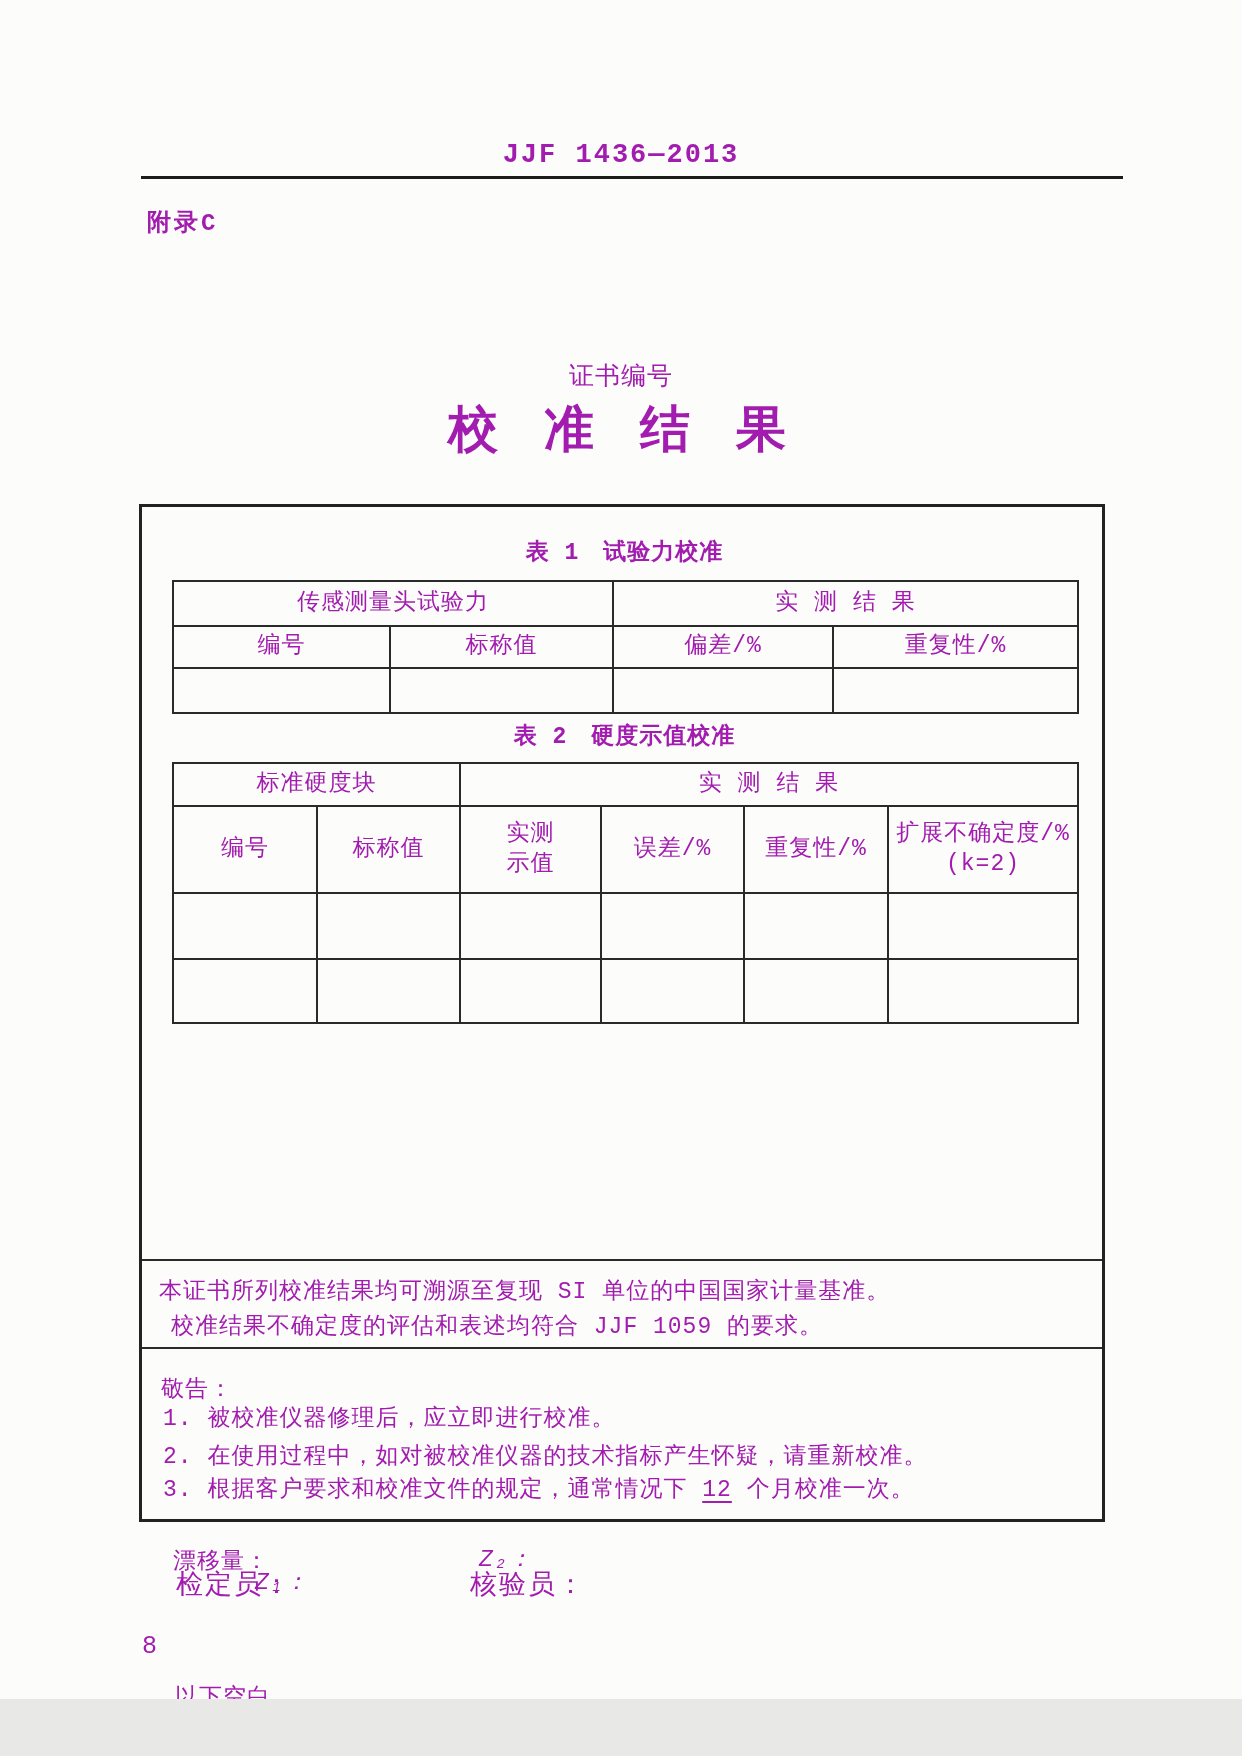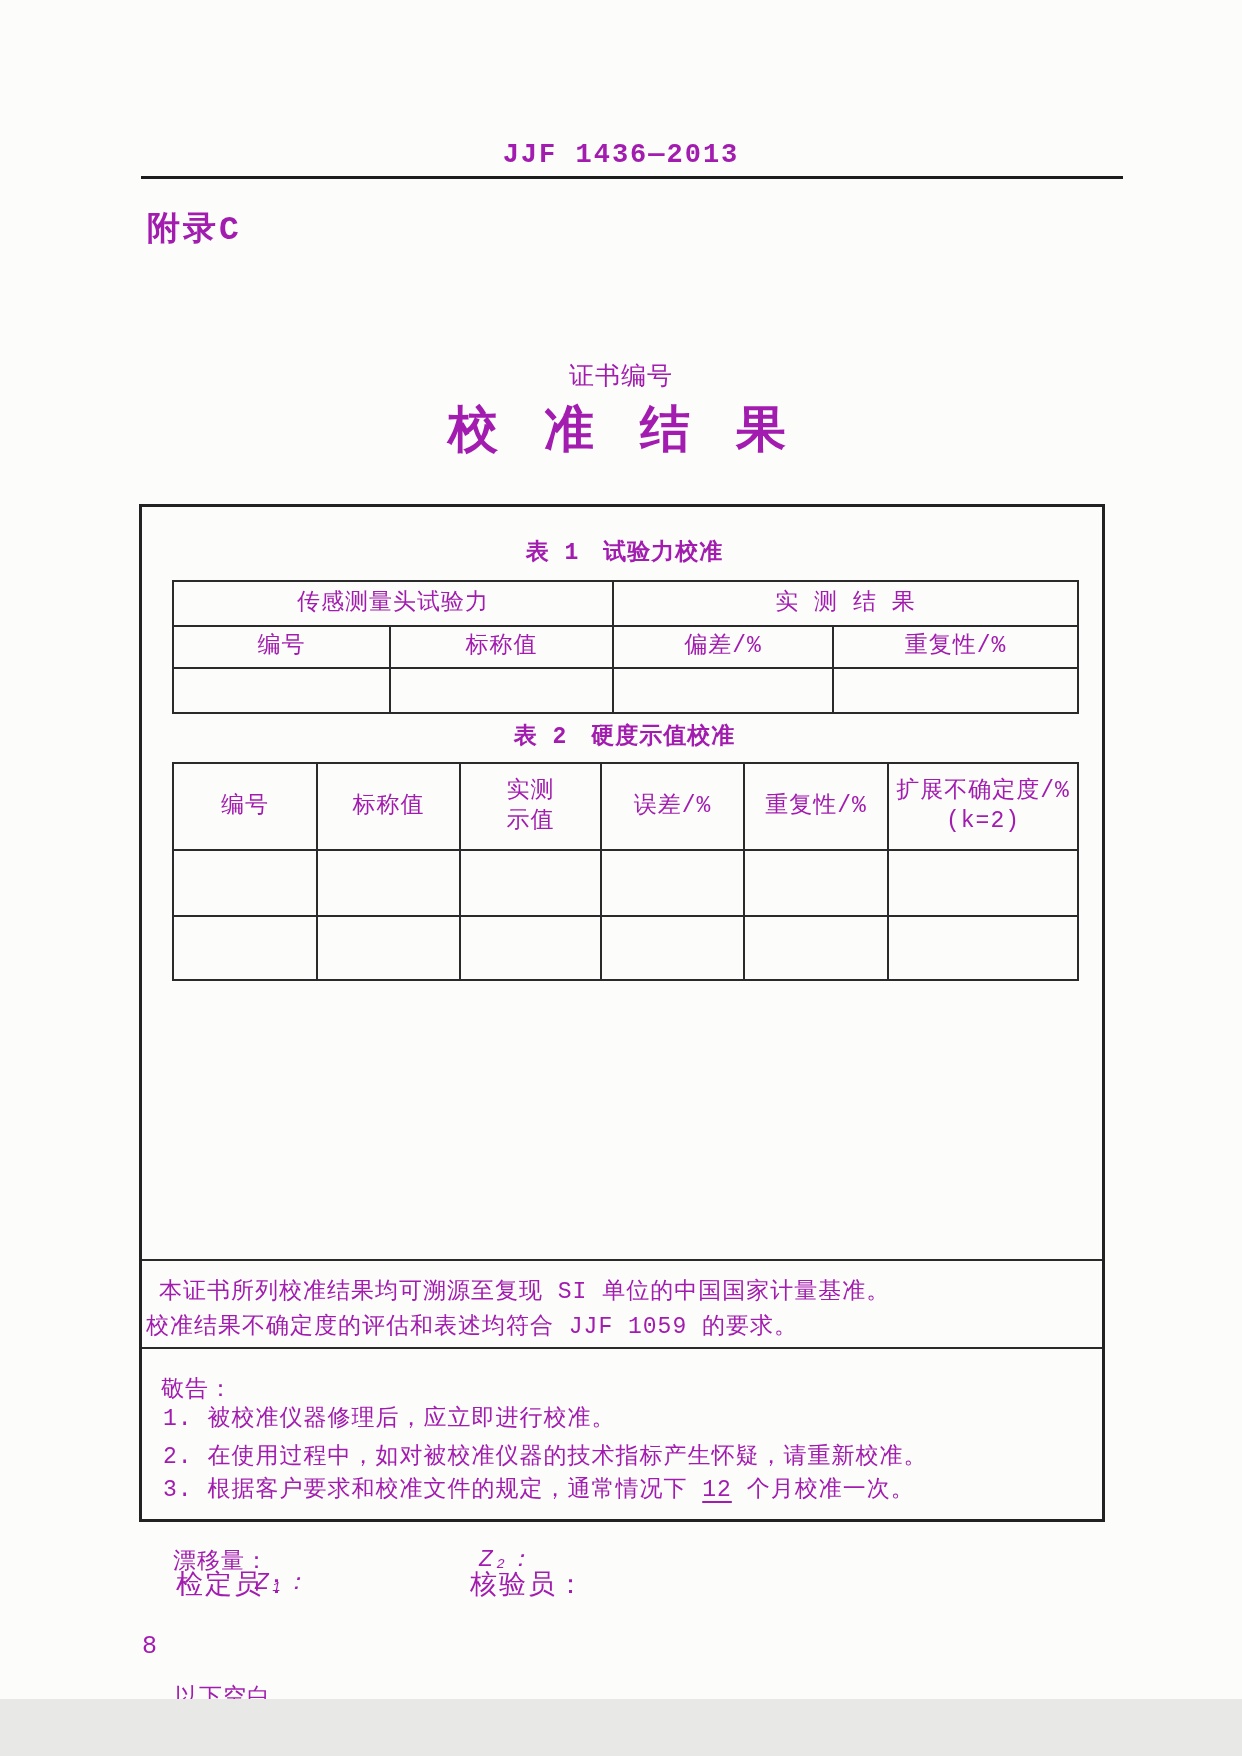--- a/index.html
+++ b/index.html
@@ -16,21 +16,21 @@
   .doc-header{
     position:absolute;top:140px;left:0;width:1242px;
     text-align:center;font-size:27px;font-weight:bold;letter-spacing:2px;
   }
   .header-rule{
     position:absolute;top:176px;left:141px;width:982px;height:3px;
     background:#1c1c1c;
   }
   .appendix{
     position:absolute;top:206px;left:147px;
-    font-size:33px;font-weight:bold;letter-spacing:3px;
+    font-size:24px;font-weight:bold;letter-spacing:3px;
   }
   .subtitle{
     position:absolute;top:281px;left:0;width:1242px;
     text-align:center;font-size:30px;font-weight:bold;letter-spacing:2px;
   }
   .cert-no{
     position:absolute;top:359px;left:0;width:1242px;
     text-align:center;font-size:25px;letter-spacing:1px;
   }
   .main-title{
@@ -72,21 +72,21 @@
   .zvar{font-style:italic;}
   .z1{left:113px;top:1036px;margin-top:23px;}
   .z2{left:337px;top:1036px;}
   .note-line{left:33px;top:1141px;}
   .blank-line{left:33px;top:1174px;}
   .divider{position:absolute;left:0;width:100%;height:2px;background:#2a2a2a;}
   .d1{top:752px;}
   .d2{top:840px;} 
   
   .s1{left:17px;top:768px;}
-  .s2{left:4px;top:803px;text-align:center;}
+  .s2{left:29px;top:803px;text-align:center;}
   .notice-title{left:19px;top:866px;}
   .n1{left:21px;top:895px;text-align:center;}
   .n2{left:21px;top:933px;}
   .n3{left:21px;top:966px;}
   .u{text-decoration:underline;text-underline-offset:5px;}
   
   .footer-sign{position:absolute;top:1566px;left:0;width:1242px;font-size:27px;letter-spacing:2px;}
   .verifier{position:absolute;left:176px;top:0;}
   .checker{position:absolute;left:470px;top:0;}
   .page-number{position:absolute;left:142px;top:1632px;font-size:25px;}
@@ -136,20 +136,24 @@
     <table class="grid t2">
       <colgroup>
         <col style="width:144px">
           <col style="width:143px">
           <col style="width:141px">
         <col style="width:143px">
           <col style="width:144px">
           <col style="width:190px">
       </colgroup>
       <tbody>
+        <tr class="row-span" style="height:43px">
+          <td colspan="2">标准硬度块</td>
+          <td colspan="4">实 测 结 果</td>
+        </tr>
         <tr style="height:87px">
           <td>编号</td>
           <td>标称值</td>
           <td class="cell-2line">
             <span class="l1">实测</span>
             <span class="l2">示值</span>
           </td>
           <td>误差/%</td>
           <td>重复性/%</td>
           <td class="cell-2line">

